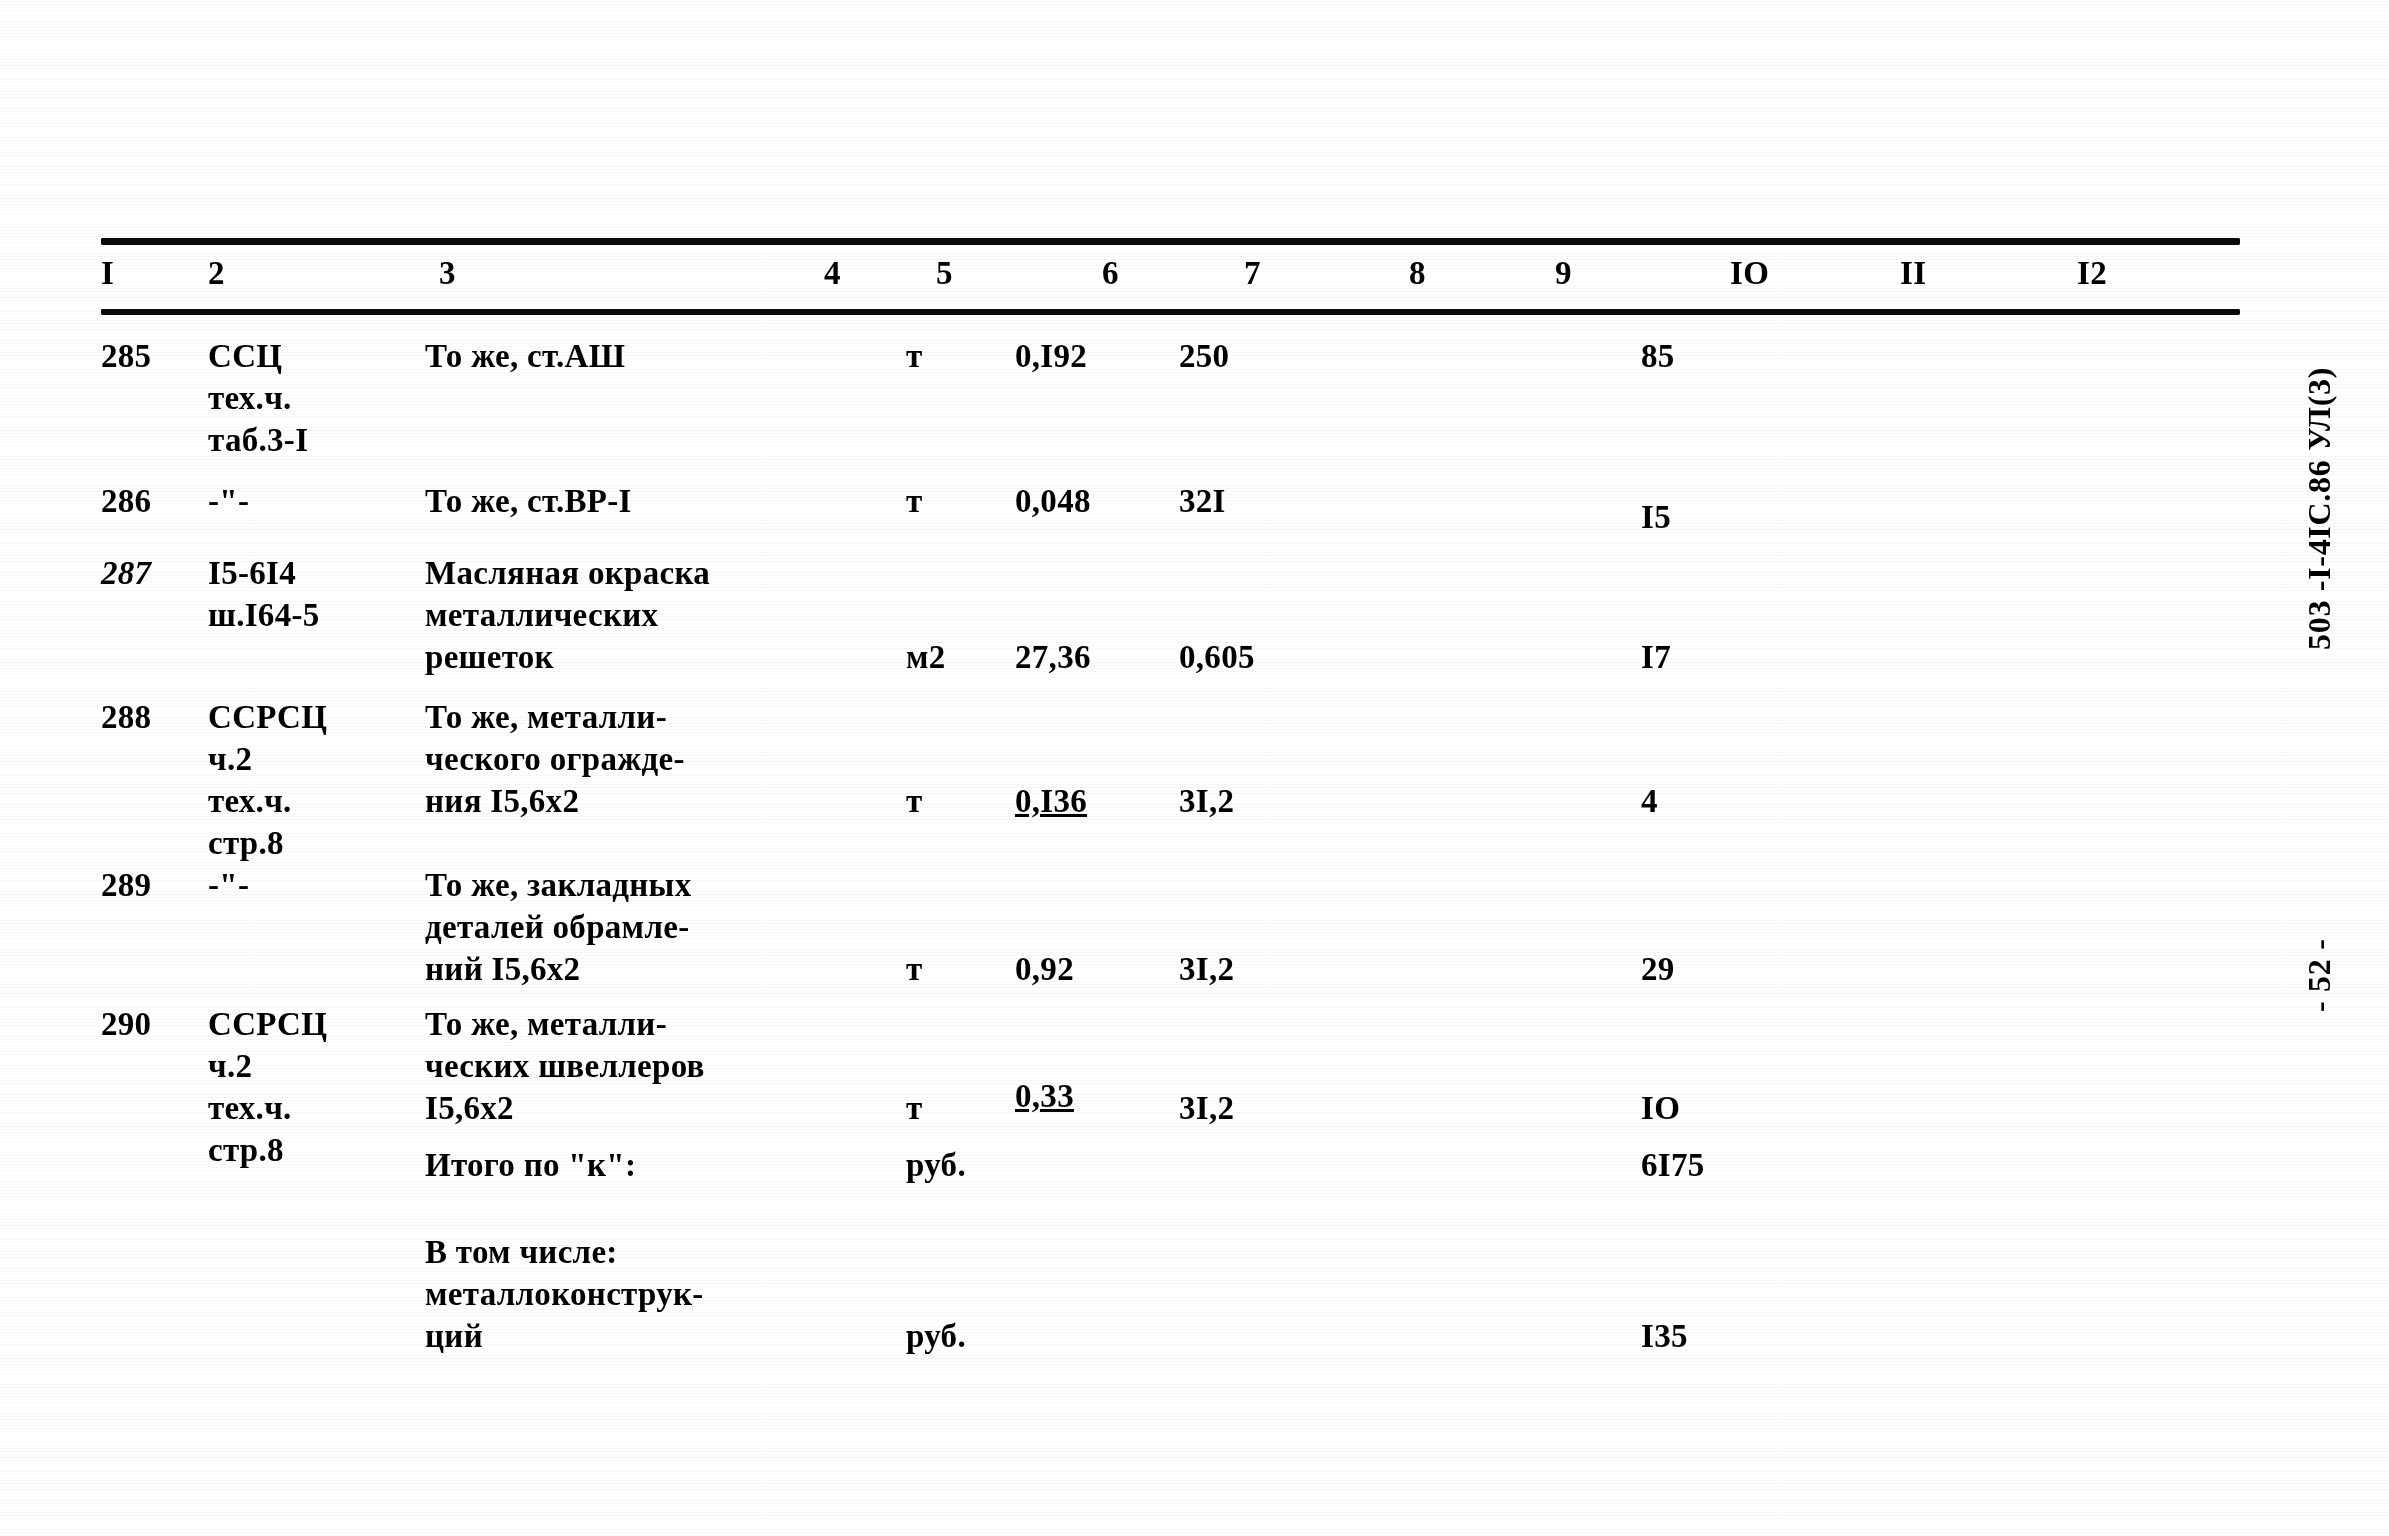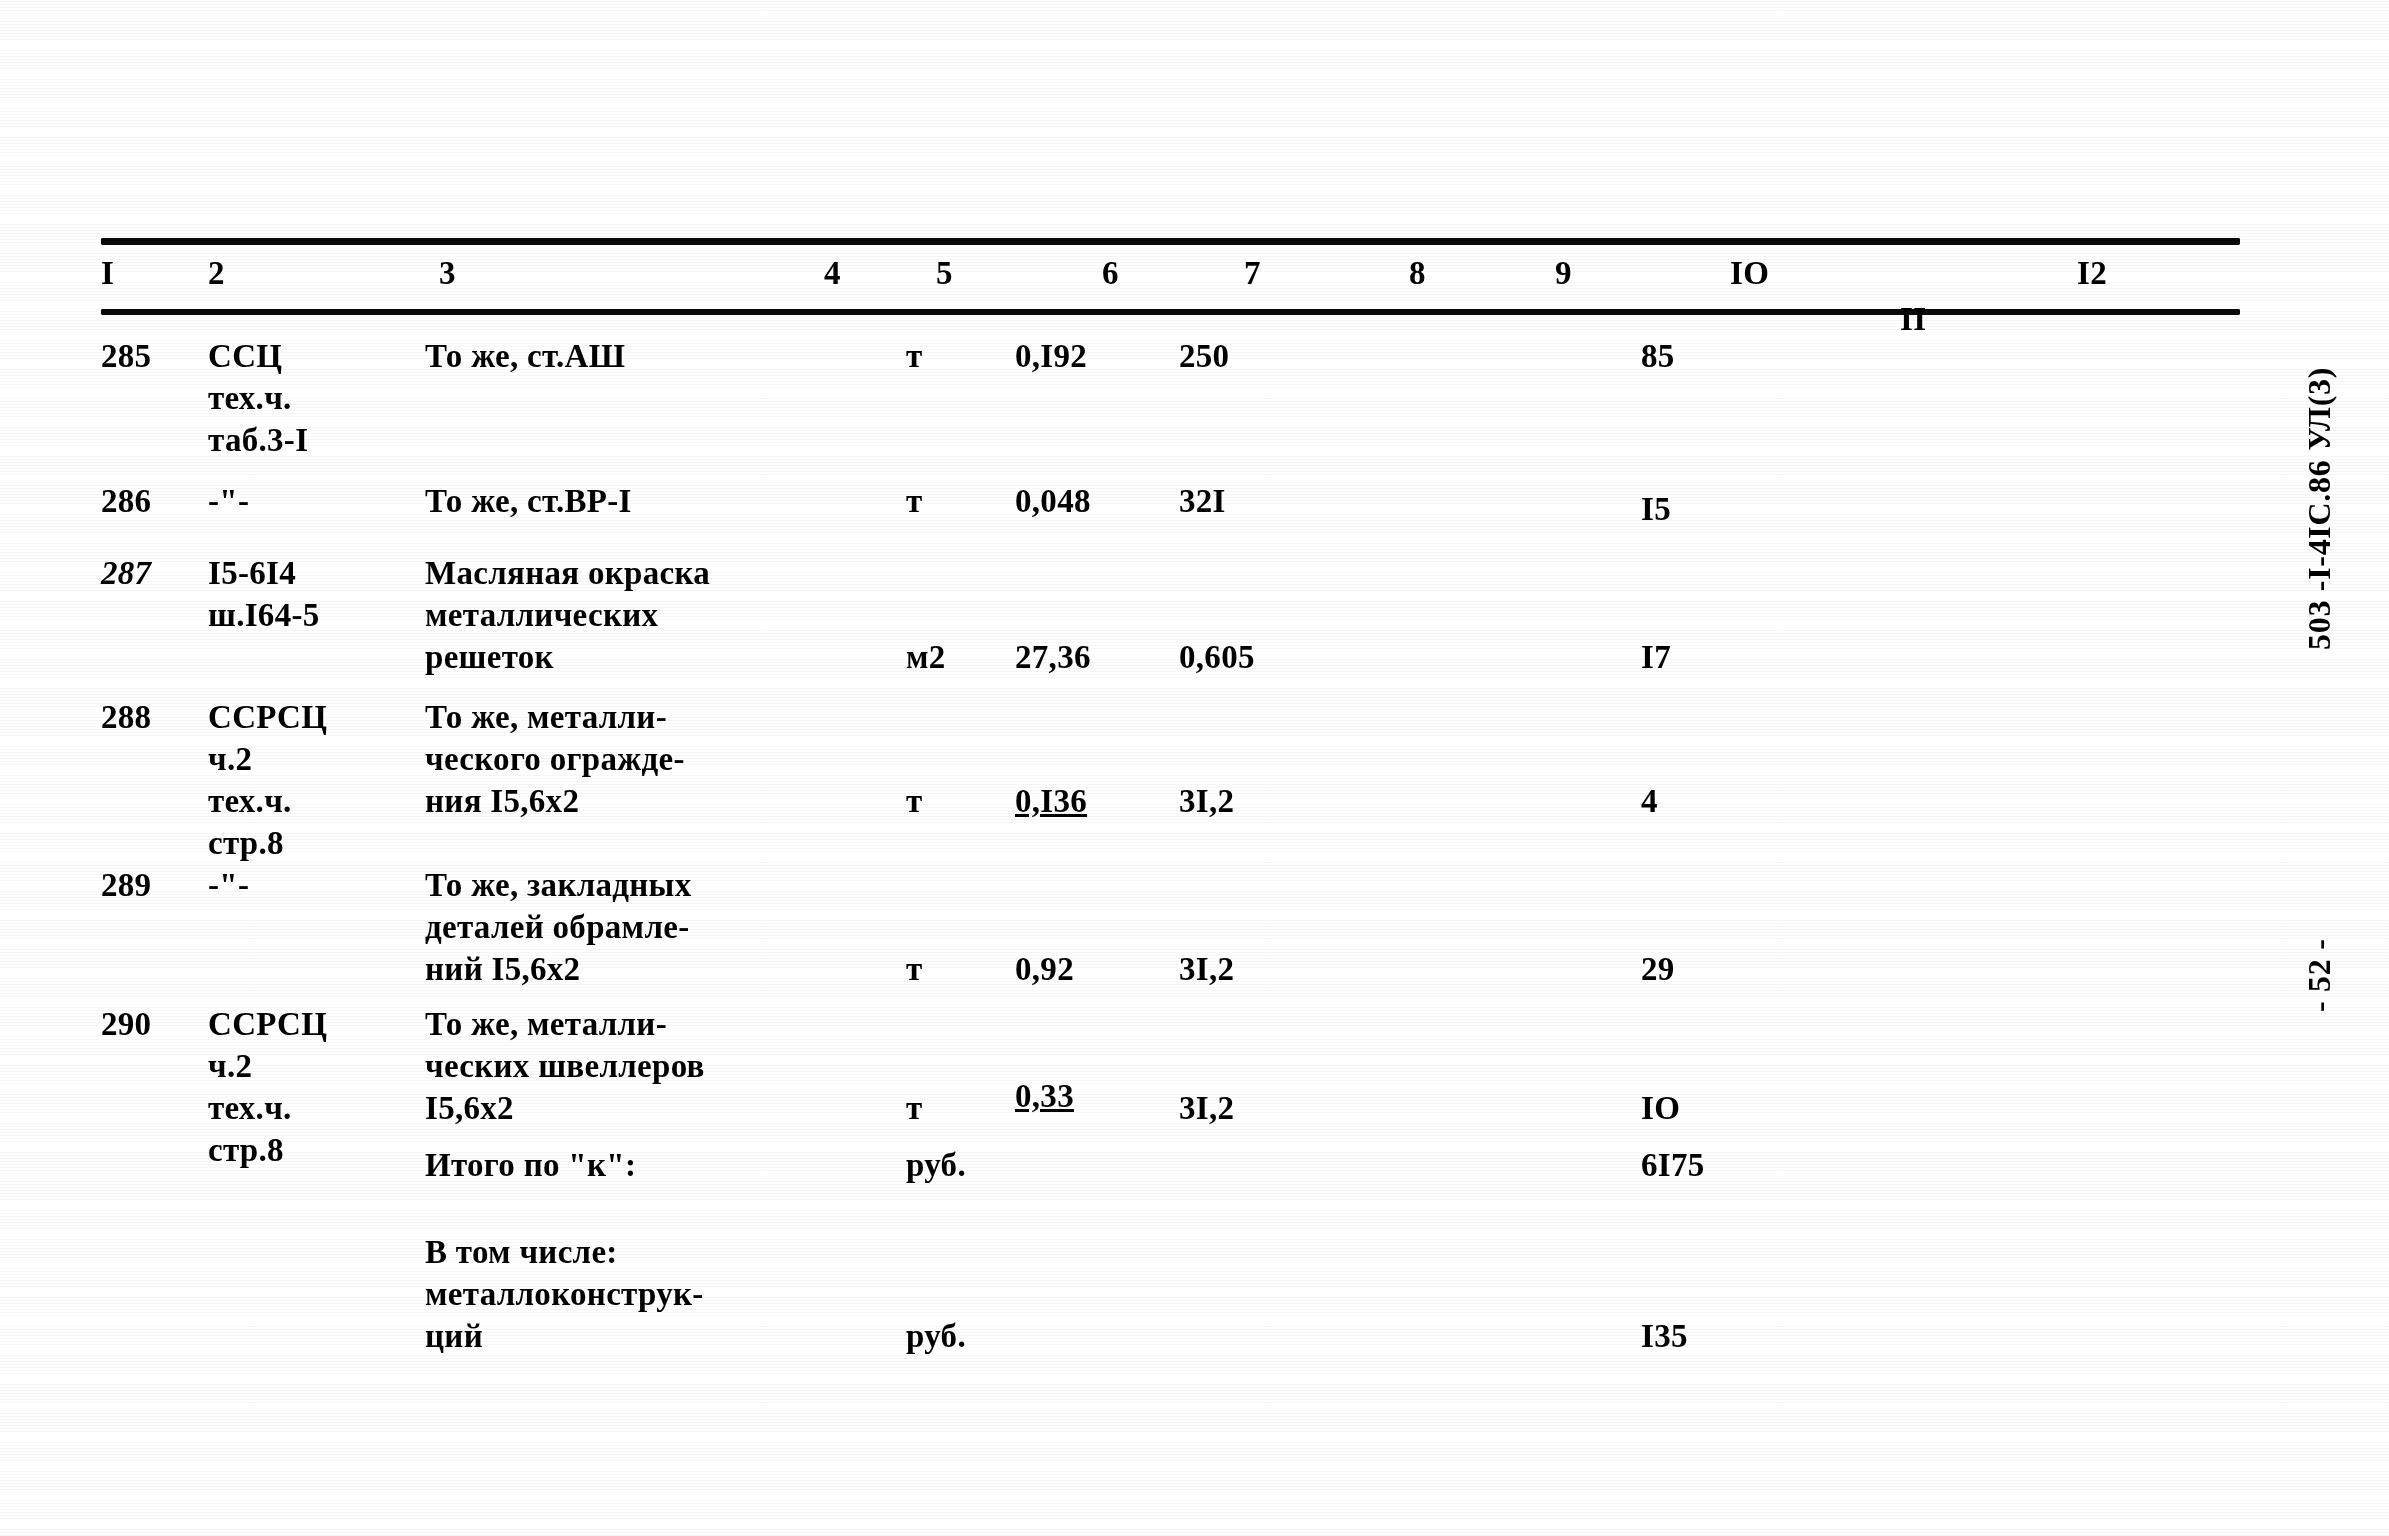--- a/index.html
+++ b/index.html
@@ -131,21 +131,21 @@
       <span class="hdr-num" style="left:0px;">I</span>
       <span class="hdr-num" style="left:107px;">2</span>
       <span class="hdr-num" style="left:338px;">3</span>
       <span class="hdr-num" style="left:723px;">4</span>
       <span class="hdr-num" style="left:835px;">5</span>
       <span class="hdr-num" style="left:1001px;">6</span>
       <span class="hdr-num" style="left:1143px;">7</span>
       <span class="hdr-num" style="left:1308px;">8</span>
       <span class="hdr-num" style="left:1454px;">9</span>
       <span class="hdr-num" style="left:1629px;">IO</span>
-      <span class="hdr-num" style="left:1799px;margin-top:46px;">II</span>
+      <span class="hdr-num" style="left:1799px;">II</span>
       <span class="hdr-num" style="left:1976px;">I2</span>
     </div>
 
     <div id="rows">
 
       <div class="row" style="top:20px;">
         <span class="cell c1" style="top:0px;">285</span>
         <span class="cell c2" style="top:0px;">ССЦ
 тех.ч.
 таб.3-I</span>
@@ -163,21 +163,21 @@
 
       <div class="row" style="top:165px;">
         <span class="cell c1" style="top:0px;">286</span>
         <span class="cell c2" style="top:0px;">-"-</span>
         <span class="cell c3" style="top:0px;">То же, ст.ВР-I</span>
         <span class="cell c4" style="top:0px;">т</span>
         <span class="cell c5" style="top:0px;">0,048</span>
         <span class="cell c6" style="top:0px;">32I</span>
         <span class="cell c7" style="top:0px;"></span>
         <span class="cell c8" style="top:0px;"></span>
-        <span class="cell c9" style="top:8px;font-family:Liberation Serif, serif;">I5</span>
+        <span class="cell c9" style="top:16px;font-family:Liberation Serif, serif;">I5</span>
         <span class="cell c10" style="top:0px;"></span>
         <span class="cell c11" style="top:0px;"></span>
         <span class="cell c12" style="top:0px;"></span>
       </div>
 
       <div class="row" style="top:237px;">
         <span class="cell c1" style="top:0px;font-style:italic;">287</span>
         <span class="cell c2" style="top:0px;">I5-6I4
 ш.I64-5</span>
         <span class="cell c3" style="top:0px;">Масляная окраска

